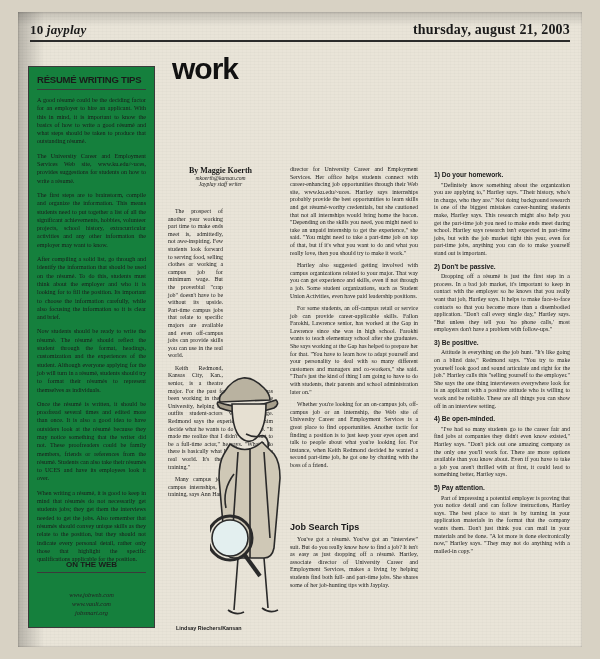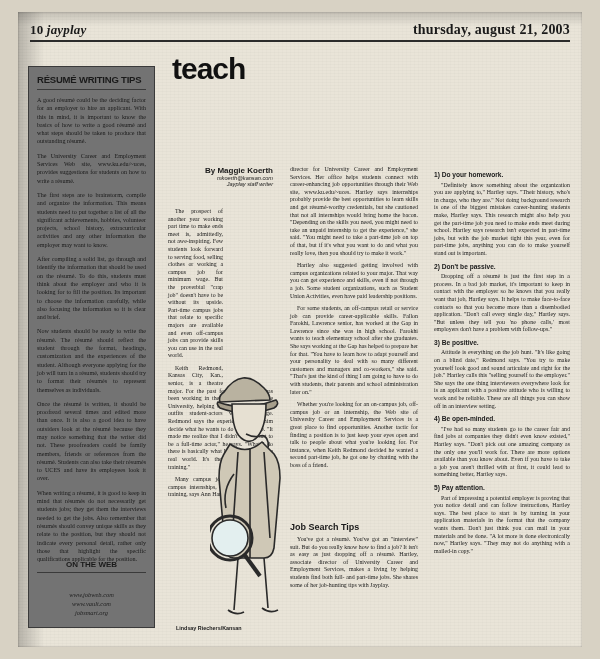--- a/index.html
+++ b/index.html
@@ -64,21 +64,21 @@
   .headline{
     position:absolute;left:290px;top:88px;width:285px;
     font-family:"Liberation Sans",sans-serif;
     font-weight:bold;font-size:42px;line-height:38px;letter-spacing:-1.5px;
     color:#0d0d0d;text-align:left;
   }
 
   
   .sidebar{
     position:absolute;left:28px;top:66px;width:125px;height:560px;
-    border:1px solid #3a3a3a;background:#737373;
+    border:1px solid #3a3a3a;background:#15803d;
   }
   .sb-title{
     margin:7px 8px 4px 8px;
     font-family:"Liberation Sans",sans-serif;
     font-weight:bold;font-size:9.5px;letter-spacing:-.2px;
   }
   .sb-rule{height:1px;background:#3a3a3a;margin:3px 8px 6px 8px;}
   .sb-body{
     margin:0 8px;font-size:6.1px;line-height:8.3px;text-align:justify;
   }
@@ -88,22 +88,22 @@
     font-family:"Liberation Sans",sans-serif;font-weight:bold;font-size:8px;
   }
   .sb-web-rule{position:absolute;left:8px;bottom:54px;width:109px;height:1px;background:#3a3a3a;}
   .sb-links{
     position:absolute;left:0;bottom:10px;width:125px;text-align:center;
     font-size:6.4px;line-height:9px;color:#222;font-style:italic;
   }
 
   
   .byline{
-    position:absolute;left:168px;top:166px;width:105px;text-align:right;
-    font-family:Liberation Sans, sans-serif;
+    position:absolute;left:168px;top:166px;width:105px;text-align:center;
+    font-family:Liberation Serif, serif;
   }
   .byline .by{font-size:8px;font-weight:bold;}
   .byline .mail{font-size:5.6px;font-style:italic;font-weight:normal;}
   .byline .title{font-size:5.6px;font-style:italic;}
 
   
   .col{
     position:absolute;font-size:5.9px;line-height:7.6px;text-align:justify;
   }
   .col p{margin:0 0 5px 0;text-indent:7px;}
@@ -149,21 +149,21 @@
 
   <div class="masthead">
     <div class="folio">
       <span class="pg">10</span>
       <span class="pub">jayplay</span>
     </div>
     <div class="dateline">thursday, august 21, 2003</div>
   </div>
   <div class="rule-top"></div>
 
-  <div class="section-head">teach</div>
+  <div class="section-head">work</div>
 
   <div class="sidebar">
     <div class="sb-title">RÉSUMÉ WRITING TIPS</div>
     <div class="sb-rule"></div>
     <div class="sb-body">
       <p>A good résumé could be the deciding factor for an employer to hire an applicant. With this in mind, it is important to know the basics of how to write a good résumé and what steps should be taken to produce that outstanding résumé.</p>
       <p>The University Career and Employment Services Web site, www.ku.edu/~uces, provides suggestions for students on how to write a résumé.</p>
       <p>The first steps are to brainstorm, compile and organize the information. This means students need to put together a list of all the significant achievements, hobbies, volunteer projects, school history, extracurricular activities and any other information the employer may want to know.</p>
       <p>After compiling a solid list, go through and identify the information that should be used on the résumé. To do this, students must think about the employer and who it is looking for to fill the position. Its important to choose the information carefully, while also focusing the information so it is clear and brief.</p>
       <p>Now students should be ready to write the résumé. The résumé should reflect the student through the format, headings, customization and the experiences of the student. Although everyone applying for the job will turn in a résumé, students should try to format their résumés to represent themselves as individuals.</p>

